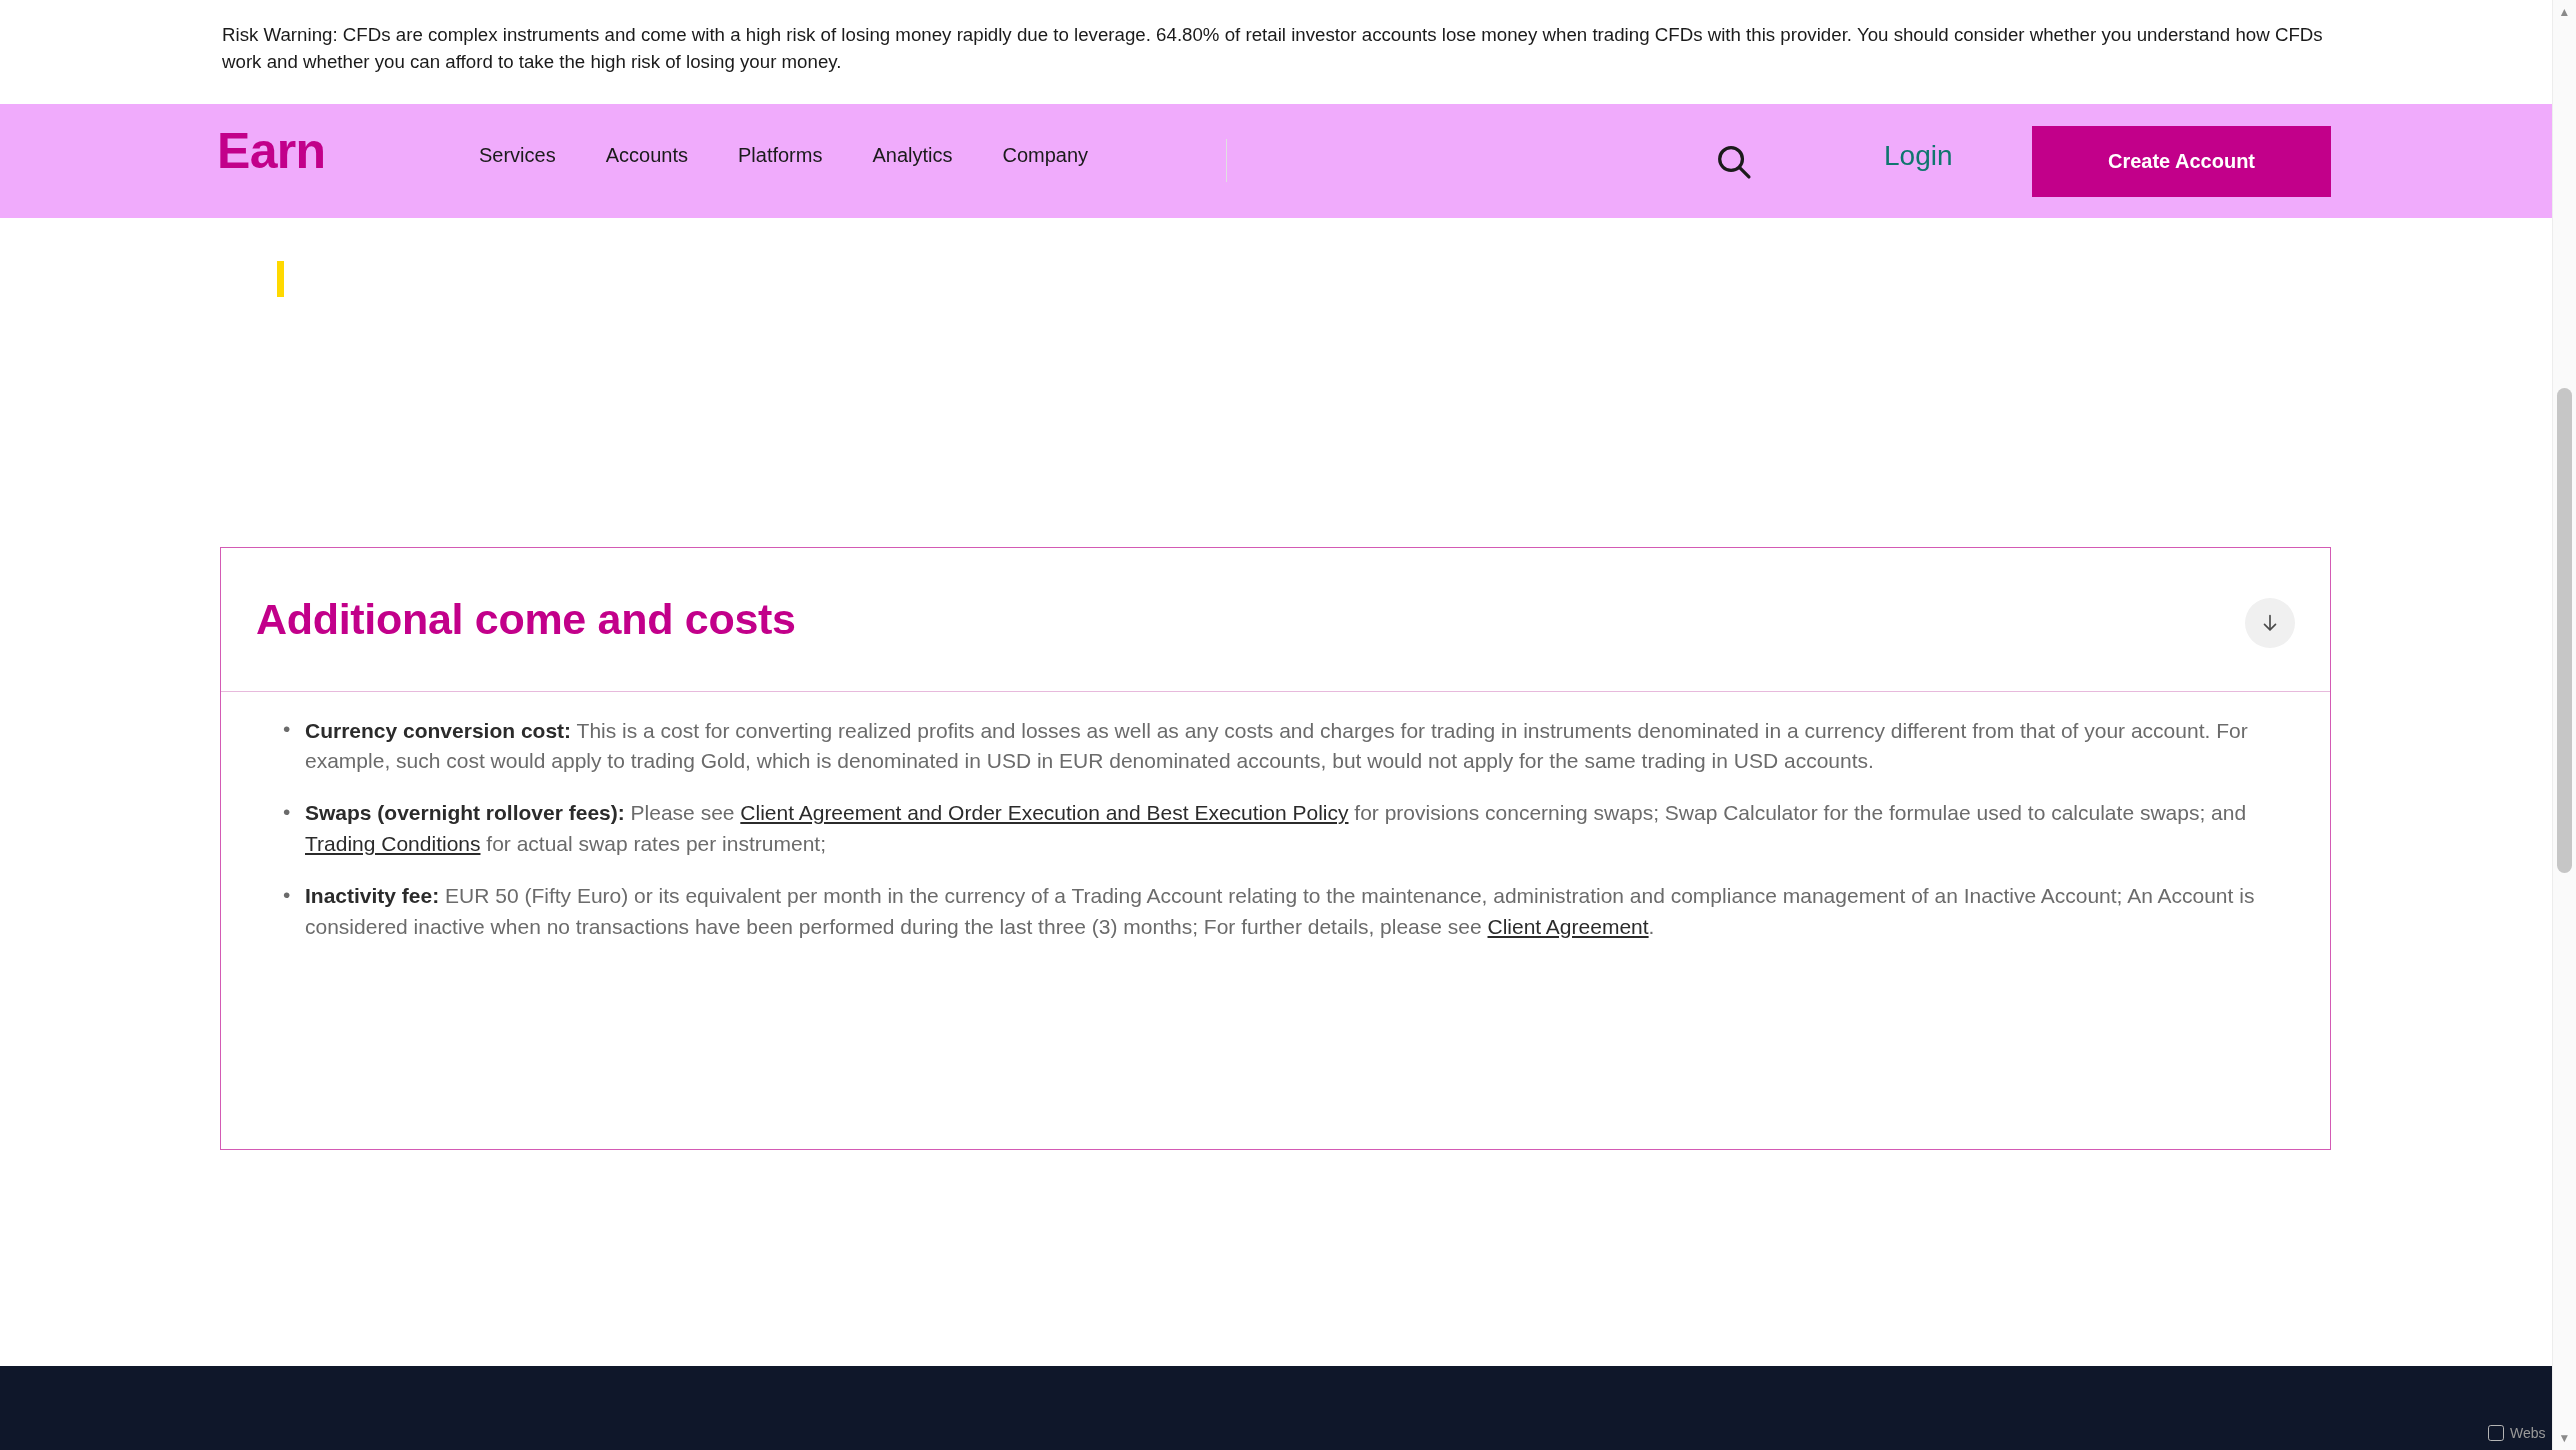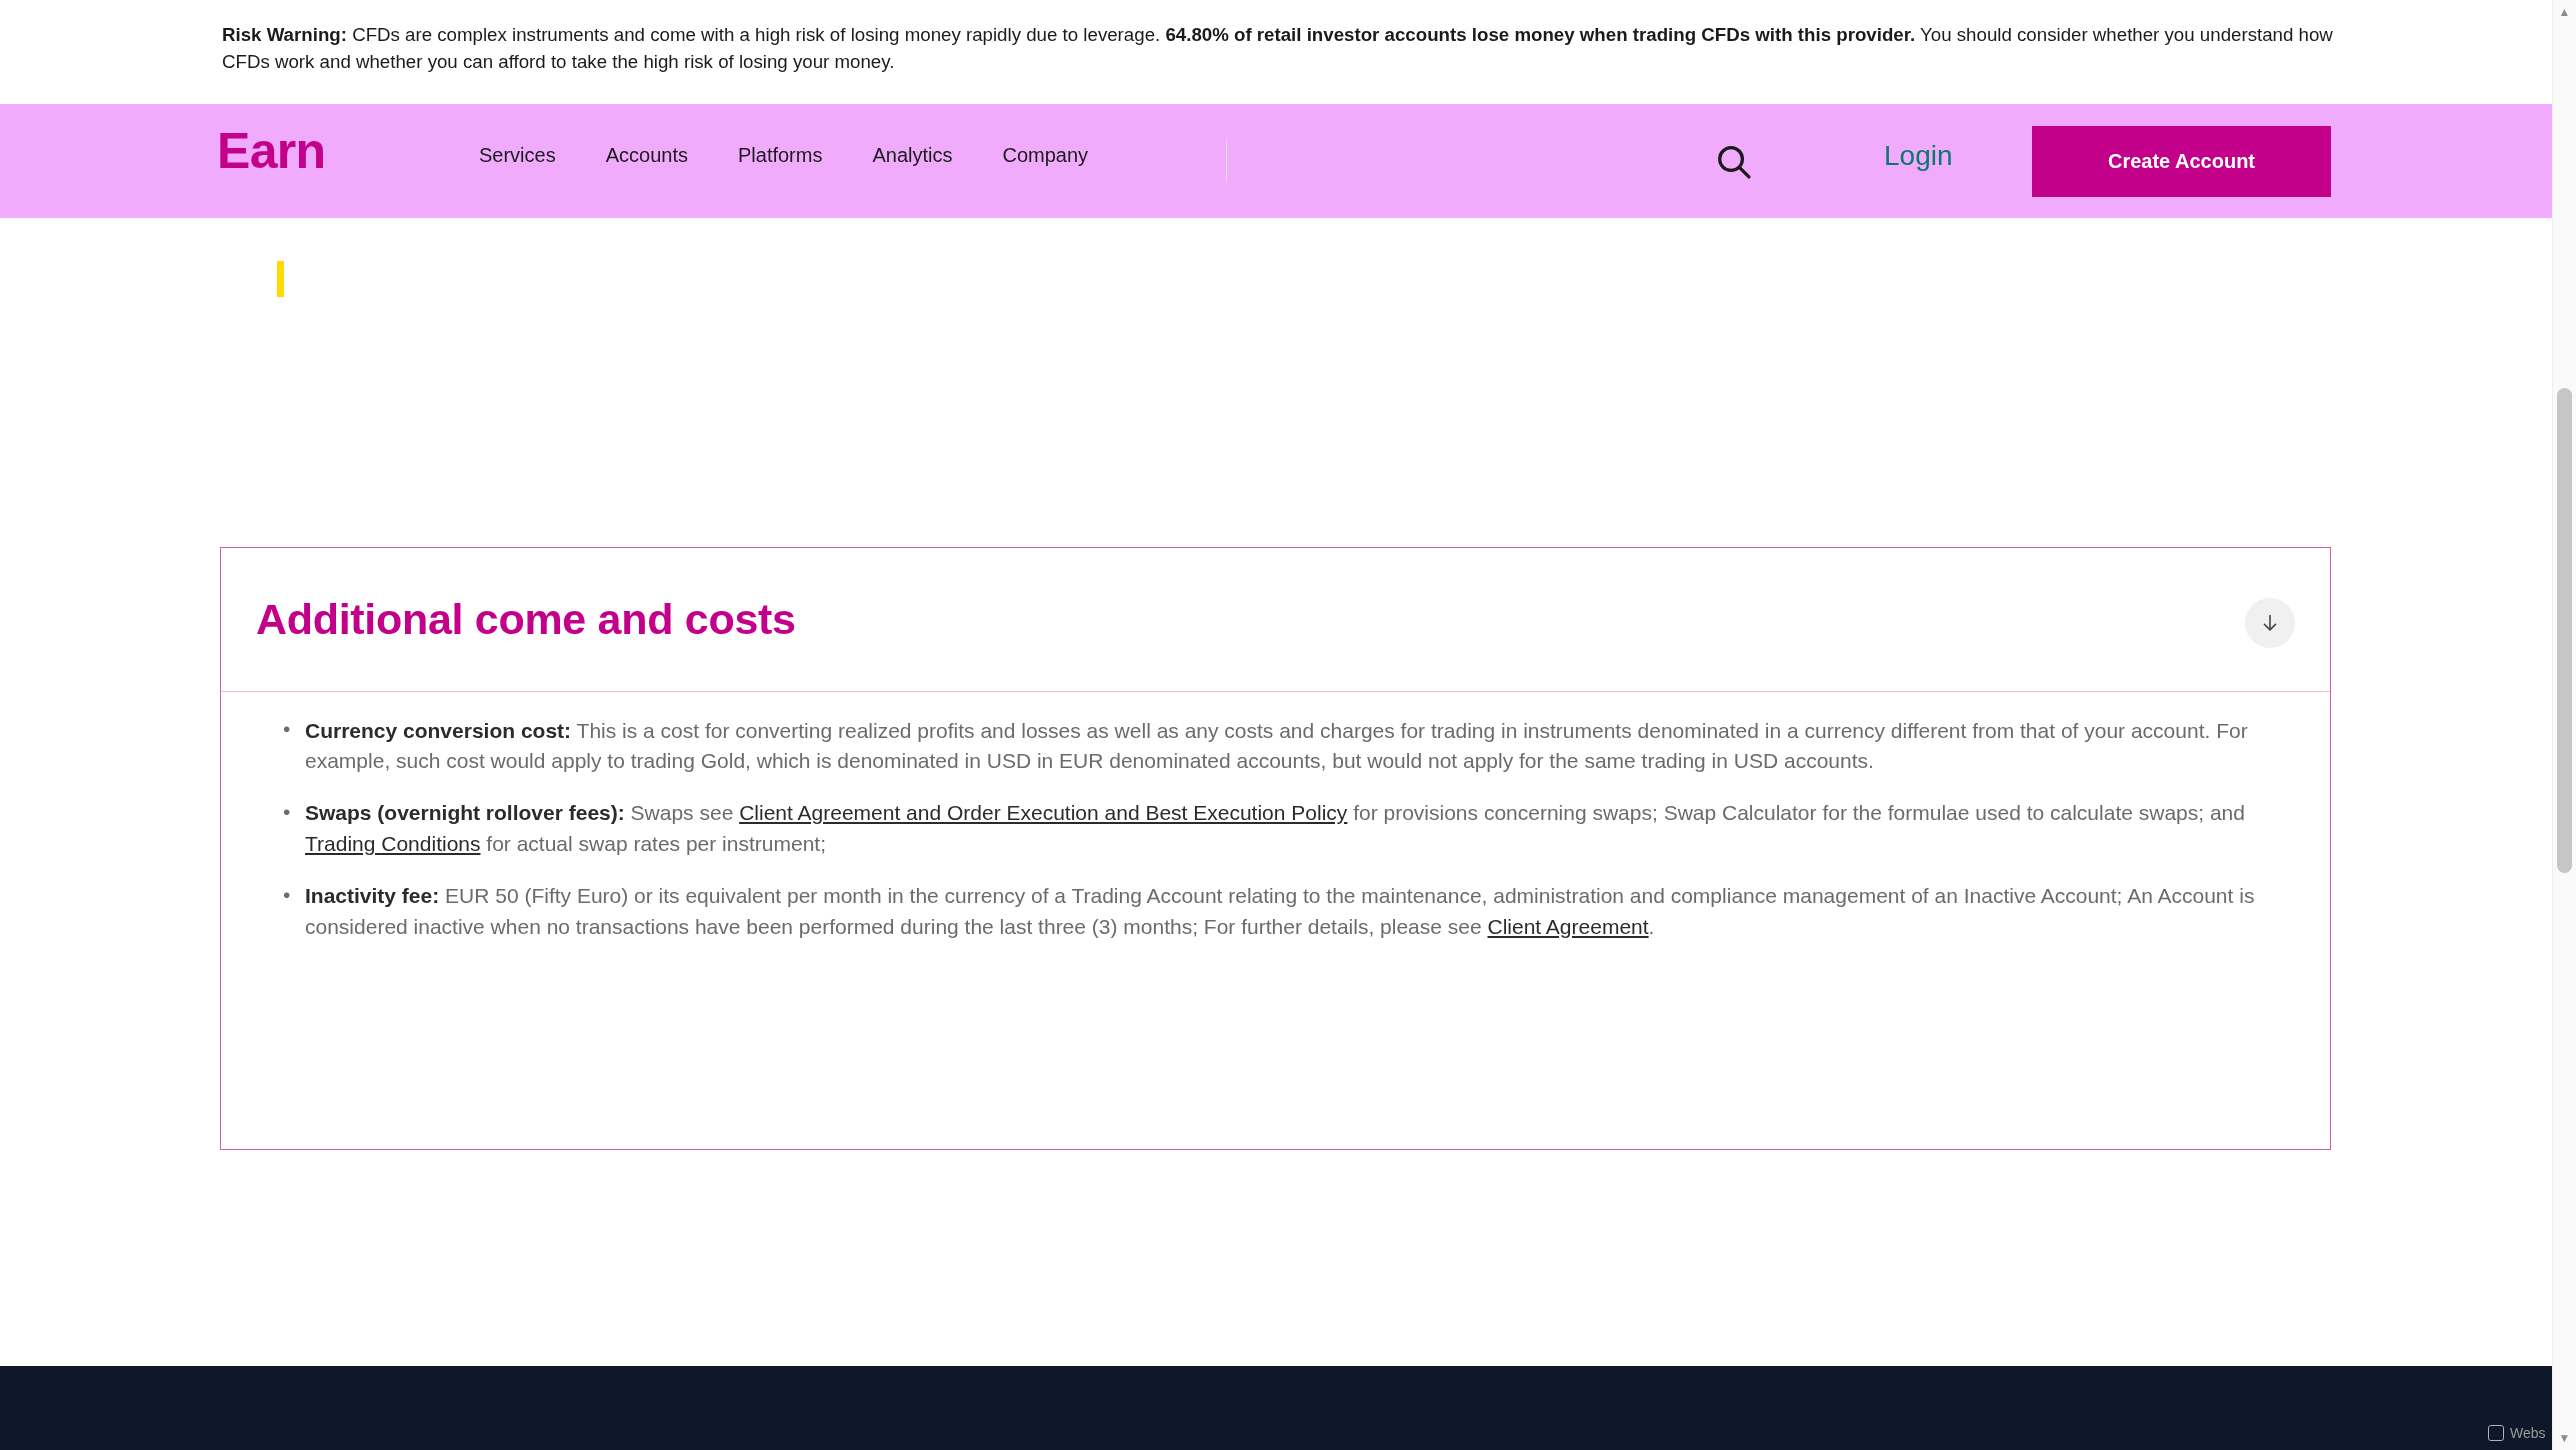--- a/index.html
+++ b/index.html
@@ -25,21 +25,21 @@
     padding: 21px 222px 18px 222px;
     background: #ffffff;
   }
   .risk-text {
     font-size: 18.7px;
     line-height: 1.45;
     color: #1b1b1b;
     font-weight: 400;
     max-width: 2120px;
   }
-  .risk-text b { font-weight: 700; }
+  .risk-text b { font-weight: 400; }
 
   
   .header {
     position: absolute;
     top: 104px; left: 0;
     width: 2576px;
     height: 114px;
     background: #f0abfc;
     display: flex;
     align-items: center;
@@ -313,21 +313,21 @@
     </div>
 
     <div class="card-body">
       <ul class="bullets">
 
         <li>
           <b>Currency conversion cost:</b><span> This is a cost for converting realized profits and losses as well as any costs and charges for trading in instruments denominated in a currency different from that of your account. For example, such cost would apply to trading Gold, which is denominated in USD in EUR denominated accounts, but would not apply for the same trading in USD accounts.</span>
         </li>
 
         <li>
-          <b>Swaps (overnight rollover fees):</b><span> Swaps see </span><a>Client Agreement and Order Execution and Best Execution Policy</a><span> for provisions concerning swaps; Swap Calculator for the formulae used to calculate swaps; and </span><a>Trading Conditions</a><span> for actual swap rates per instrument;</span>
+          <b>Swaps (overnight rollover fees):</b><span> Please see </span><a>Client Agreement and Order Execution and Best Execution Policy</a><span> for provisions concerning swaps; Swap Calculator for the formulae used to calculate swaps; and </span><a>Trading Conditions</a><span> for actual swap rates per instrument;</span>
         </li>
 
         <li>
           <b>Inactivity fee:</b><span> EUR 50 (Fifty Euro) or its equivalent per month in the currency of a Trading Account relating to the maintenance, administration and compliance management of an Inactive Account; An Account is considered inactive when no transactions have been performed during the last three (3) months; For further details, please see </span><a>Client Agreement</a><span>.</span>
         </li>
 
       </ul>
     </div>
   </div>
 

